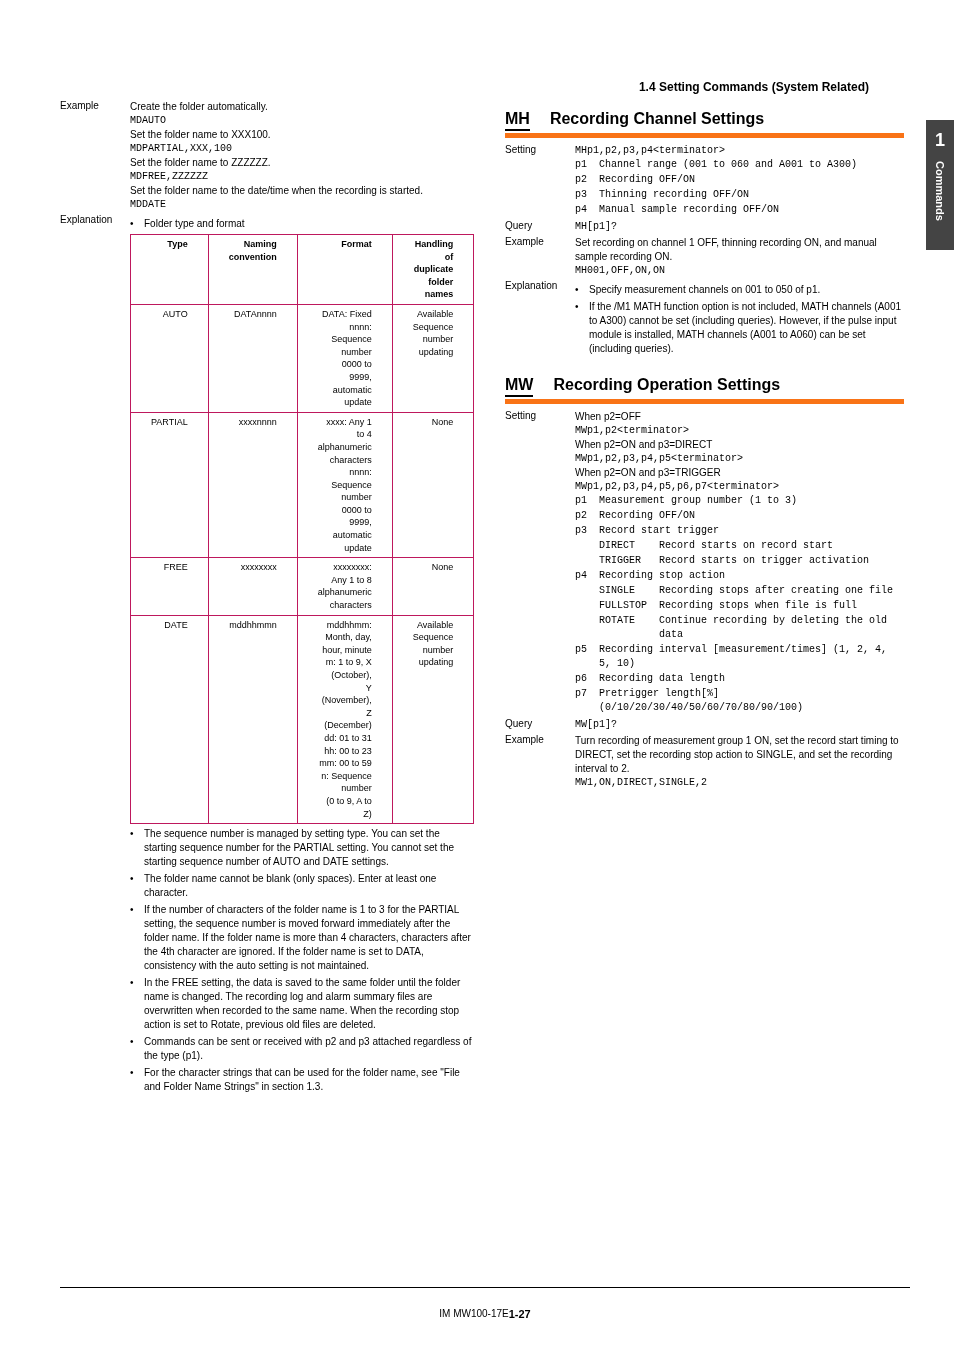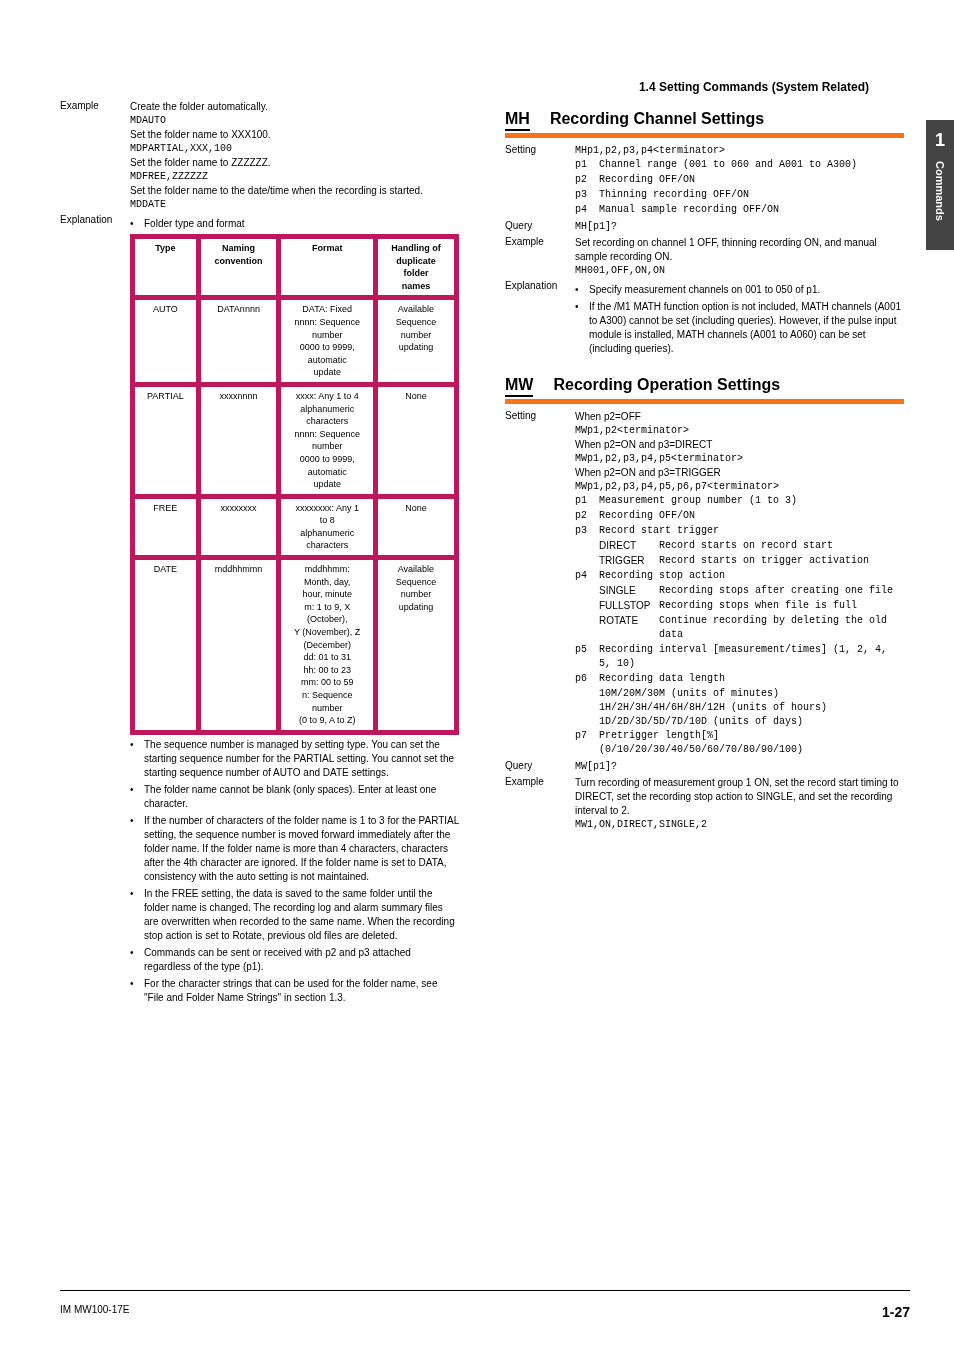--- a/index.html
+++ b/index.html
@@ -8,36 +8,36 @@
 .side-tab{position:absolute;right:0;top:120px;width:28px;height:130px;background:#444;color:#fff;display:flex;flex-direction:column;align-items:center;padding-top:10px;box-sizing:border-box}
 .side-tab .num{font-size:18px;font-weight:bold;margin-bottom:10px}
 .side-tab .lbl{writing-mode:vertical-rl;font-size:11px;font-weight:bold}
 .cols{display:flex;gap:46px;margin-top:40px}
 .col{flex:1;min-width:0}
 .row{display:flex;align-items:flex-start;margin-bottom:2px}
 .lblcol{width:70px;flex-shrink:0;font-size:10px}
 .content{flex:1;font-size:10px;line-height:1.4}
 .mono{font-family:'Courier New',monospace;font-size:10px}
 table.fmt{border-collapse:collapse;width:100%;font-size:9px;margin:3px 0}
-table.fmt th,table.fmt td{border:5px solid #be185d;padding:3px 12px;vertical-align:top;text-align:center}
+table.fmt th,table.fmt td{border:1px solid #be185d;padding:3px 20px;vertical-align:top;text-align:right}
 table.fmt th{font-weight:bold}
 .bullet{display:flex;align-items:flex-start;margin-top:3px}
 .bullet .dot{width:14px;flex-shrink:0}
 .bullet .txt{flex:1}
 .cmd-hdr{display:flex;align-items:baseline;gap:20px;border-bottom:5px solid #f97316;padding-bottom:2px;margin-bottom:6px;margin-top:10px}
 .cmd-hdr .cmd{font-size:16px;font-weight:bold;border-bottom:2px solid #000;padding-bottom:1px}
 .cmd-hdr .title{font-size:16px;font-weight:bold}
 .plist{display:flex;align-items:flex-start;margin-bottom:1px}
 .plist .pn{width:24px;flex-shrink:0;font-family:'Courier New',monospace}
 .plist .pd{flex:1;font-family:'Courier New',monospace}
 .sub{display:flex;margin-bottom:1px}
-.sub .sn{width:60px;flex-shrink:0;font-family:Liberation Sans, sans-serif}
+.sub .sn{width:60px;flex-shrink:0;font-family:Liberation Mono, monospace}
 .sub .sd{flex:1;font-family:'Courier New',monospace}
-.footer{position:absolute;bottom:30px;left:60px;right:44px;border-top:1px solid #000;padding-top:13px;display:flex;justify-content:space-between;font-size:10px}
-.footer .pn{font-weight:bold;font-size:14px}
+.footer{position:absolute;bottom:30px;left:60px;right:44px;border-top:1px solid #000;padding-top:20px;display:flex;justify-content:center;font-size:10px}
+.footer .pn{font-weight:bold;font-size:11px}
 </style>
 </head>
 <body>
 
 <div class="page">
   <div class="header-right">1.4  Setting Commands (System Related)</div>
   <div class="side-tab">
     <div class="num">1</div>
     <div class="lbl">Commands</div>
   </div>
@@ -259,25 +259,20 @@
               </div>
             </div>
           <div class="plist">
               <div class="pn">p5</div>
               <div class="pd">Recording interval [measurement/times] (1, 2, 4, 5, 10)</div>
             </div>
           <div class="plist">
               <div class="pn">p6</div>
               <div class="pd">Recording data length</div>
             </div>
-          <div style="padding-left:24px" id="p6lines">
-              <div class="mono">10M/20M/30M (units of minutes)</div>
-              <div class="mono">1H/2H/3H/4H/6H/8H/12H (units of hours)</div>
-              <div class="mono">1D/2D/3D/5D/7D/10D (units of days)</div>
-            </div>
           <div class="plist">
               <div class="pn">p7</div>
               <div class="pd">Pretrigger length[%] (0/10/20/30/40/50/60/70/80/90/100)</div>
             </div>
         </div>
       </div>
       <div class="row">
         <div class="lblcol">Query</div>
         <div class="content mono">MW[p1]?</div>
       </div>

